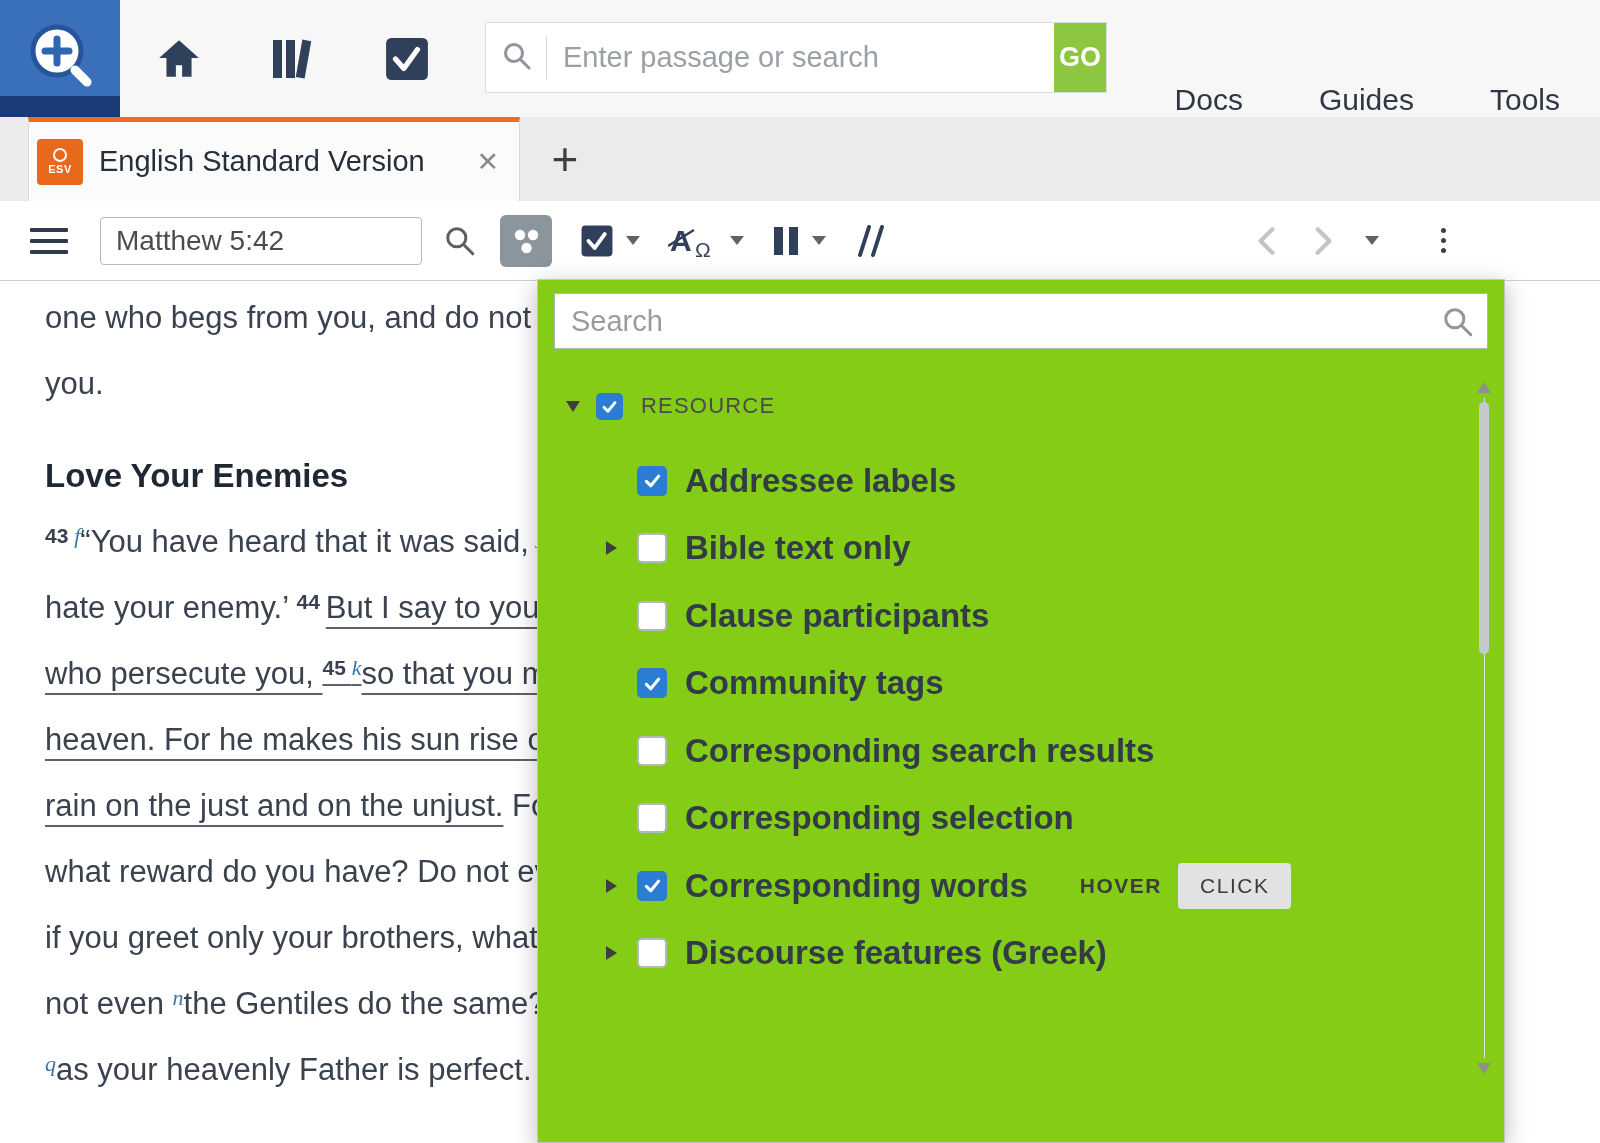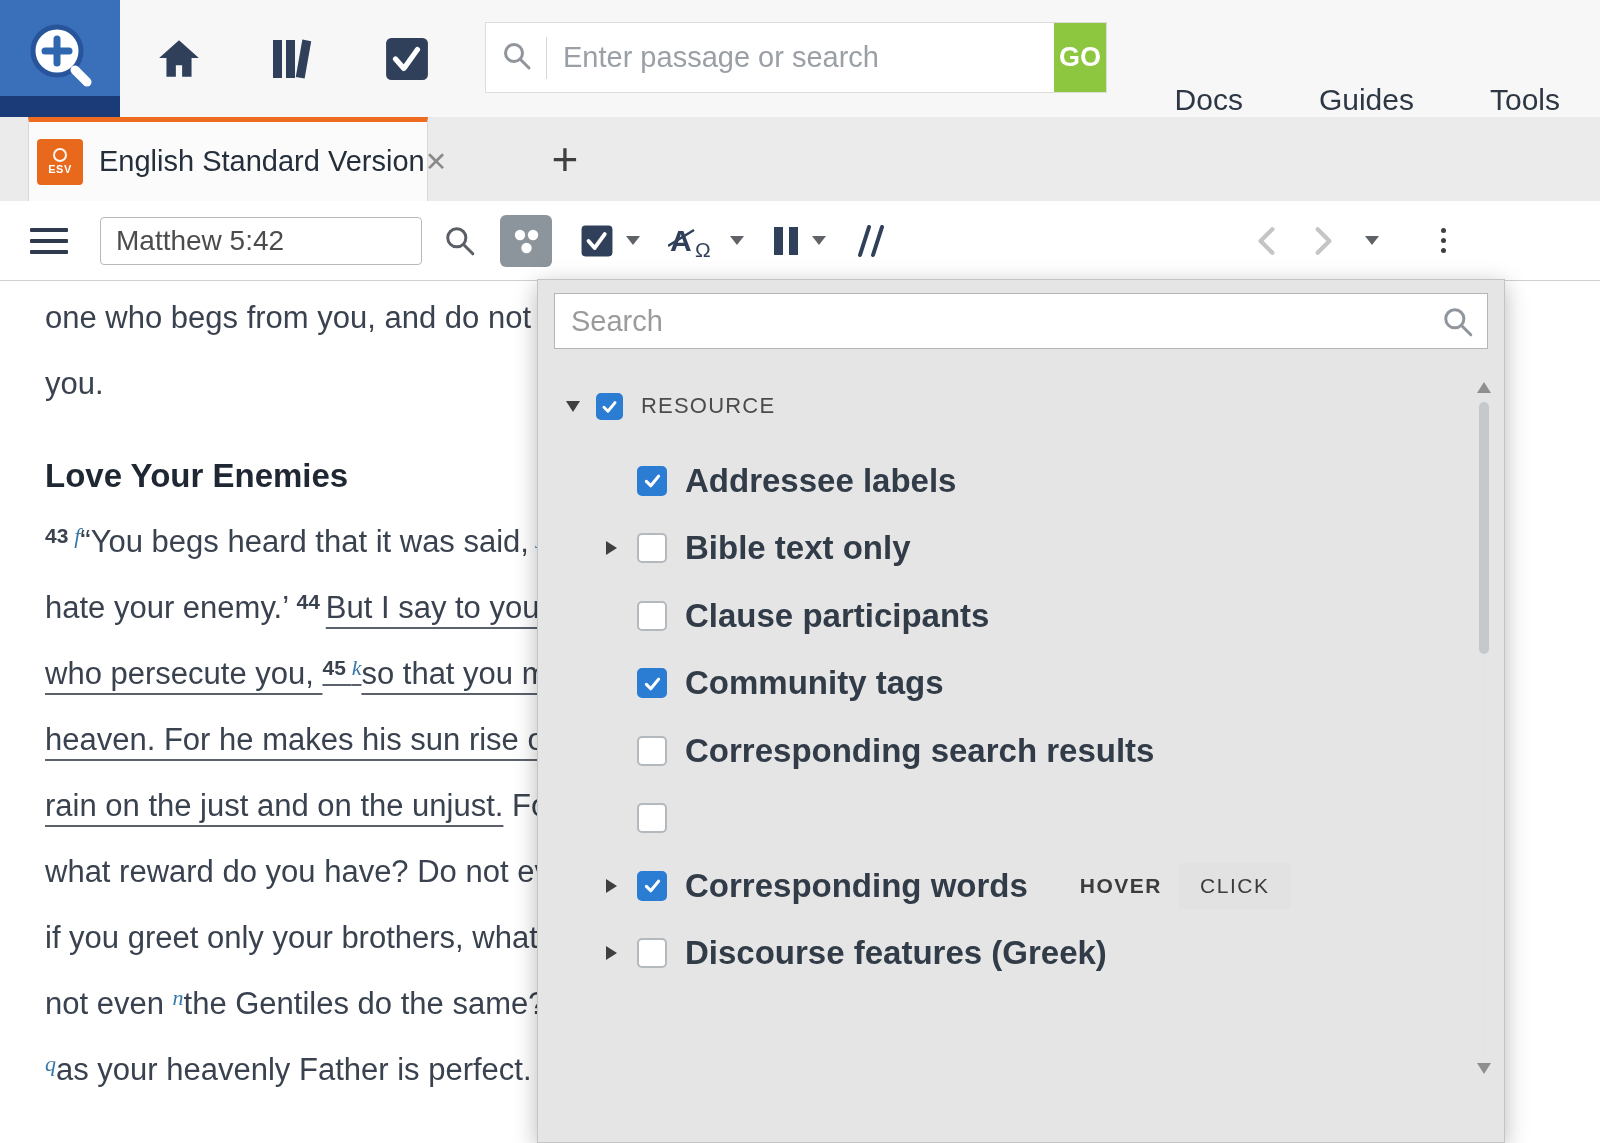--- a/index.html
+++ b/index.html
@@ -17,21 +17,21 @@
   .search-mag { margin:0 14px 0 16px; flex:0 0 auto; }
   .search-divider { width:1px; height:42px; background:#d6d6d6; margin-right:16px; }
   .global-search-input { flex:1; min-width:0; border:none; outline:none; font-size:29px; color:#555; background:transparent; font-family:"Liberation Sans", sans-serif; }
   .global-search-input::placeholder { color:#9aa0a6; }
   .go-btn { width:52px; height:69px; background:#8dc63f; color:#fff; font-weight:700; font-size:27px; border:none; display:flex; align-items:center; justify-content:center; cursor:pointer; font-family:"Liberation Sans", sans-serif; }
   .topmenu { position:absolute; right:40px; top:0; height:117px; display:flex; align-items:flex-end; gap:76px; }
   .topmenu span { font-size:30px; color:#2e3744; cursor:pointer; }
 
   
   .tabstrip { position:absolute; top:117px; left:0; width:1600px; height:84px; background:#ebebec; }
-  .tab { position:absolute; left:28px; top:0; width:400px; height:84px; background:#fbfbfb;
+  .tab { position:absolute; left:28px; top:0; width:492px; height:84px; background:#fbfbfb;
          border-left:1px solid #d8d8d8; border-right:1px solid #d8d8d8; border-top:5px solid #ee6c1f;
          display:flex; align-items:center; padding-left:8px; cursor:pointer; }
   .esv-badge { width:46px; height:46px; background:#e8681c; border-radius:4px; margin-right:16px;
                display:flex; flex-direction:column; align-items:center; justify-content:center; gap:1px; flex:0 0 auto; }
   .esv-circle { width:14px; height:14px; border:2px solid rgba(255,255,255,.95); border-radius:50%; }
   .esv-label { font-size:11px; font-weight:700; color:#fff; letter-spacing:.5px; }
   .tab-title { font-size:29px; color:#252f3b; white-space:nowrap; }
   .tab-close { margin-left:auto; margin-right:20px; color:#8a8a8a; font-size:27px; cursor:pointer; }
   .newtab { position:absolute; left:537px; top:0; width:56px; height:84px; display:flex; align-items:center; justify-content:center;
             font-size:46px; font-weight:300; color:#3f3f3f; cursor:pointer; }
@@ -55,21 +55,21 @@
   
   .content { position:absolute; top:281px; left:0; width:1600px; bottom:0; background:#fff; z-index:1; }
   .bible { position:absolute; left:45px; top:4px; width:1400px; color:#39424e; font-size:31px; }
   .bt-line { height:66px; line-height:66px; white-space:nowrap; }
   .bt-heading { height:66px; line-height:66px; margin-top:26px; font-size:33px; font-weight:700; color:#1f2733; }
   .seg.verse { font-size:21px; font-weight:700; position:relative; top:-9px; }
   .seg.note { font-size:22px; font-style:italic; color:#3878a8; position:relative; top:-9px; font-family:"Liberation Serif", serif; }
   .seg.u { text-decoration: underline; text-decoration-color:#5b626c; text-decoration-thickness:1.5px; text-underline-offset:9px; }
 
   
-  .vf-panel { position:absolute; left:537px; top:279px; width:968px; bottom:0; background:#e5e5e5;
+  .vf-panel { position:absolute; left:537px; top:279px; width:968px; bottom:0; background:#84cc16;
               border:1px solid #c4c4c4; box-shadow:0 6px 22px rgba(0,0,0,.28); z-index:20; }
   .vf-search { position:relative; margin:13px 16px 0 16px; height:56px; }
   .vf-search input { width:100%; height:56px; border:1px solid #b5b5b5; padding:0 56px 0 16px; font-size:29px;
                      color:#555; outline:none; font-family:"Liberation Sans", sans-serif; }
   .vf-search input::placeholder { color:#9b9b9b; }
   .vf-search .mag { position:absolute; right:14px; top:13px; }
   .vf-tree { margin-top:33px; }
   .vf-group { height:48px; display:flex; align-items:center; padding-left:28px; margin-bottom:17px; }
   .tri-down { width:0; height:0; border-top:11px solid #3f3f3f; border-left:7px solid transparent; border-right:7px solid transparent; margin-right:16px; cursor:pointer; }
   .cb { width:30px; height:30px; border-radius:5px; border:2px solid #b4b9be; background:#fff;
@@ -227,21 +227,21 @@
         <i></i>
       </span>
   </div>
 </div>
 
 <main class="content">
   <div class="bible" id="bible-text">
       <div class="bt-line"><span class="seg">one who begs from you, and do not refuse the one who would borrow from</span></div>
       <div class="bt-line"><span class="seg">you.</span></div>
       <div class="bt-heading">Love Your Enemies</div>
-      <div class="bt-line"><span class="seg verse">43 </span><span class="seg note">f</span><span class="seg">“You begs heard that it was said, </span><span class="seg note">j</span><span class="seg">‘You shall love your neighbor and</span></div>
+      <div class="bt-line"><span class="seg verse">43 </span><span class="seg note">f</span><span class="seg">“You have heard that it was said, </span><span class="seg note">j</span><span class="seg">‘You shall love your neighbor and</span></div>
       <div class="bt-line"><span class="seg">hate your enemy.’ </span><span class="seg verse">44 </span><span class="seg u">But I say to you, Love your enemies and pray for those</span></div>
       <div class="bt-line"><span class="seg u">who persecute you, </span><span class="seg verse u">45 </span><span class="seg note u">k</span><span class="seg u">so that you may be sons of your Father who is in</span></div>
       <div class="bt-line"><span class="seg u">heaven. For he makes his sun rise on the evil and on the good,</span></div>
       <div class="bt-line"><span class="seg u">rain on the just and on the unjust.</span><span class="seg"> For if you love those who love you,</span></div>
       <div class="bt-line"><span class="seg">what reward do you have? Do not even the tax collectors do the same?</span></div>
       <div class="bt-line"><span class="seg">if you greet only your brothers, what more are you doing than others?</span></div>
       <div class="bt-line"><span class="seg">not even </span><span class="seg note">n</span><span class="seg">the Gentiles do the same? </span><span class="seg verse">48 </span><span class="seg">You therefore must be perfect,</span></div>
       <div class="bt-line"><span class="seg note">q</span><span class="seg">as your heavenly Father is perfect.</span></div>
     </div>
 </main>
@@ -309,20 +309,21 @@
       
     </span>
     <span class="lbl">Corresponding search results</span>
 
   </div>
         <div class="vf-row">
     <span class="tri hidden"></span>
     <span class="cb">
       
     </span>
+    <span class="lbl">Corresponding selection</span>
 
   </div>
         <div class="vf-row">
     <span class="tri"></span>
     <span class="cb checked">
       <svg width="21" height="21" viewBox="0 0 24 24">
               <polyline points="5,13 10,18 19,7" fill="none" stroke="#fff" stroke-width="3.6" stroke-linecap="round" stroke-linejoin="round"></polyline>
             </svg>
     </span>
     <span class="lbl">Corresponding words</span>

